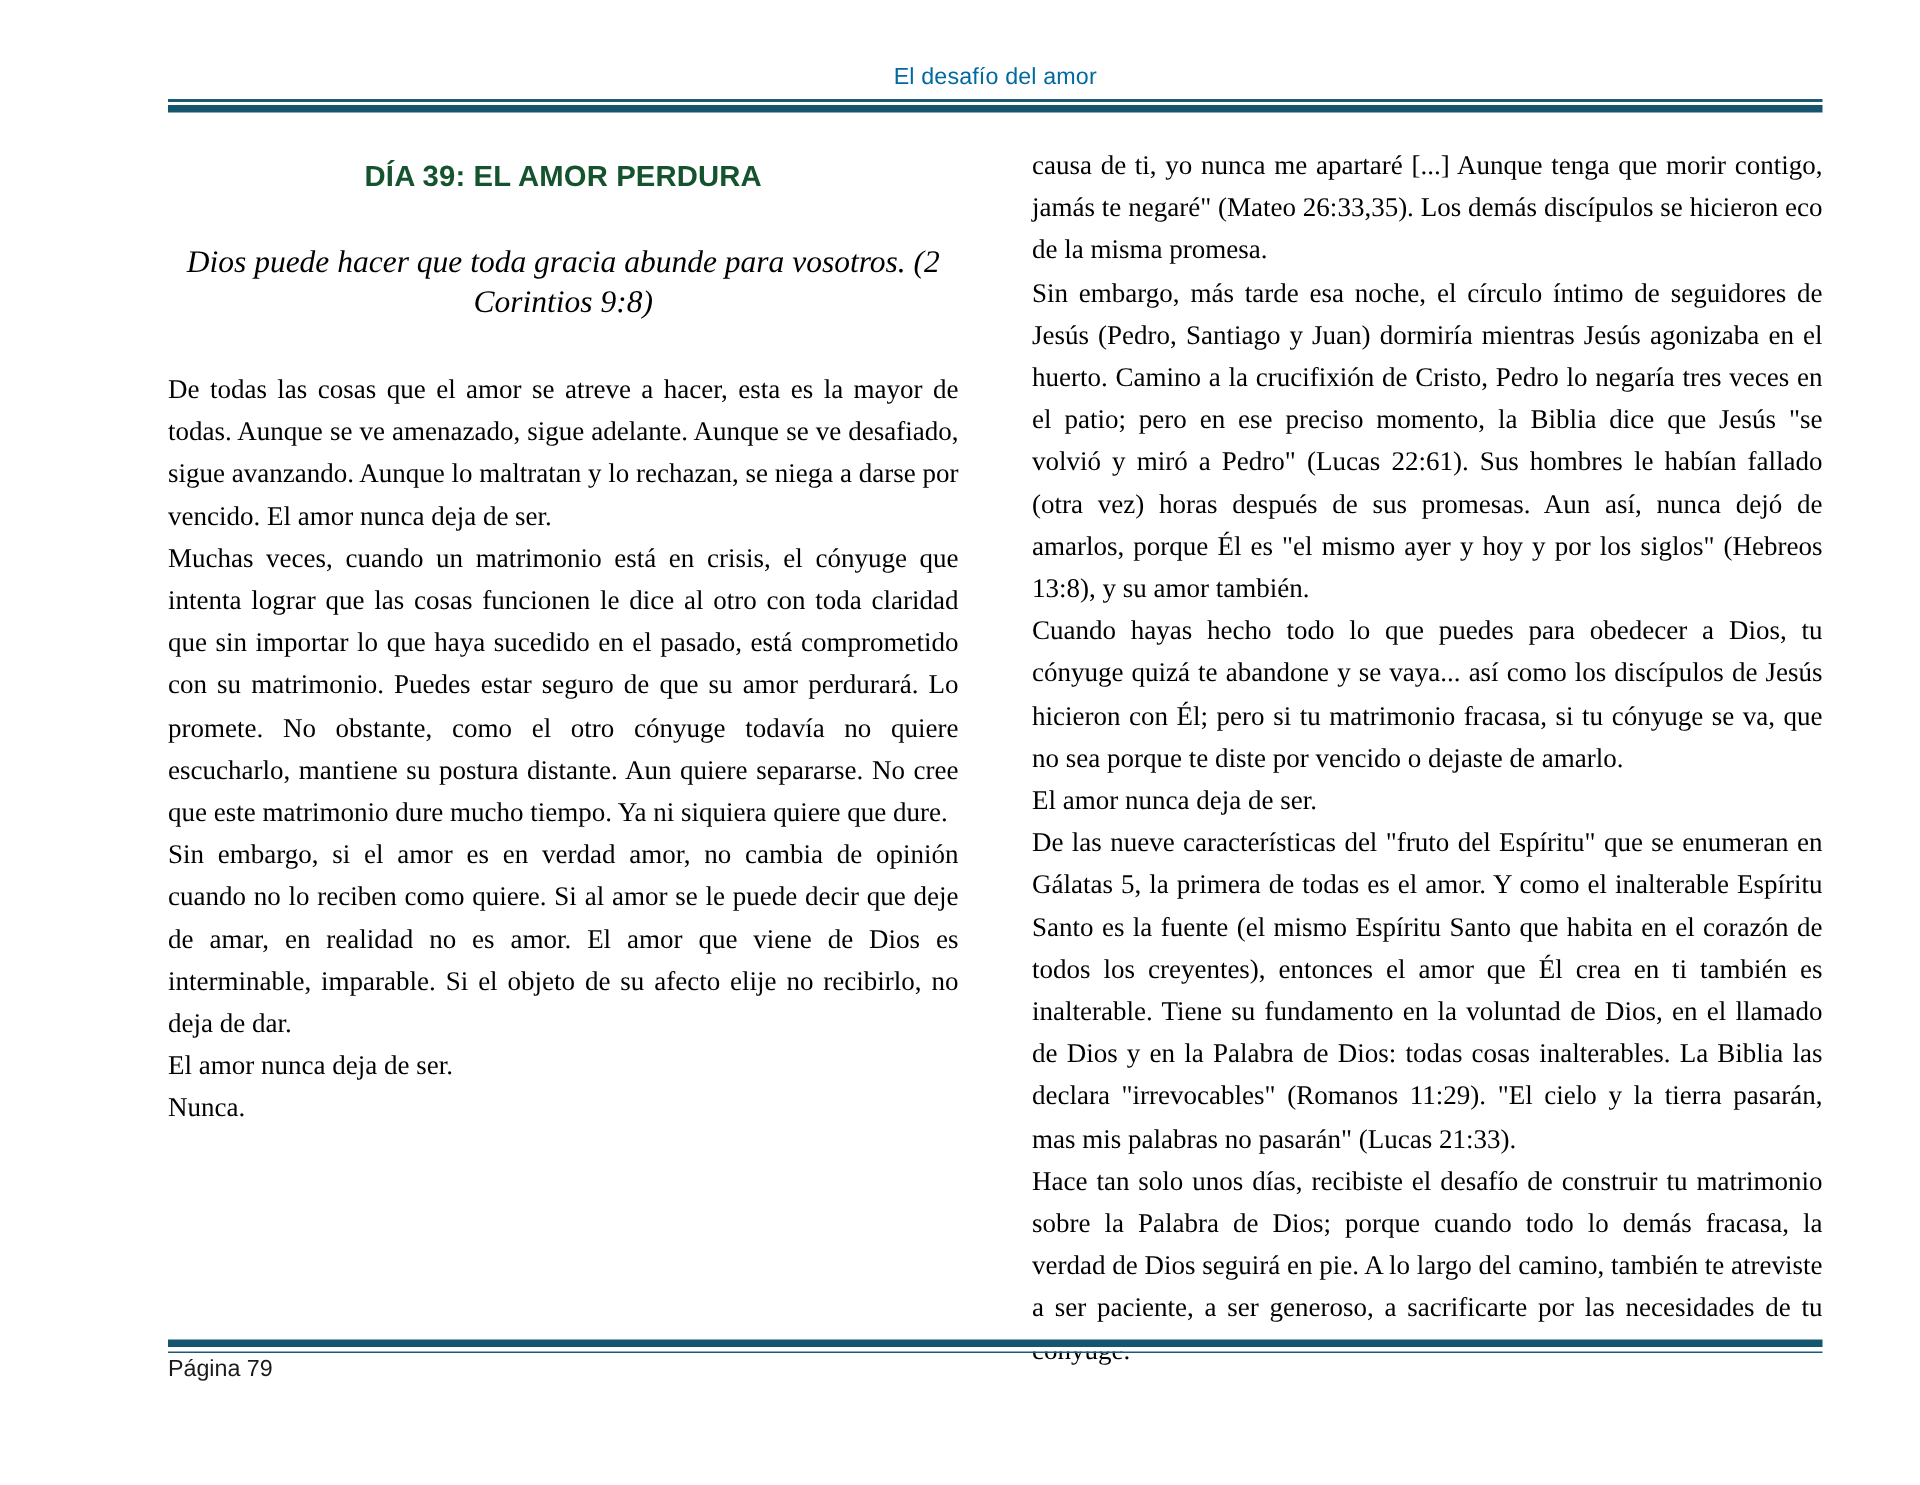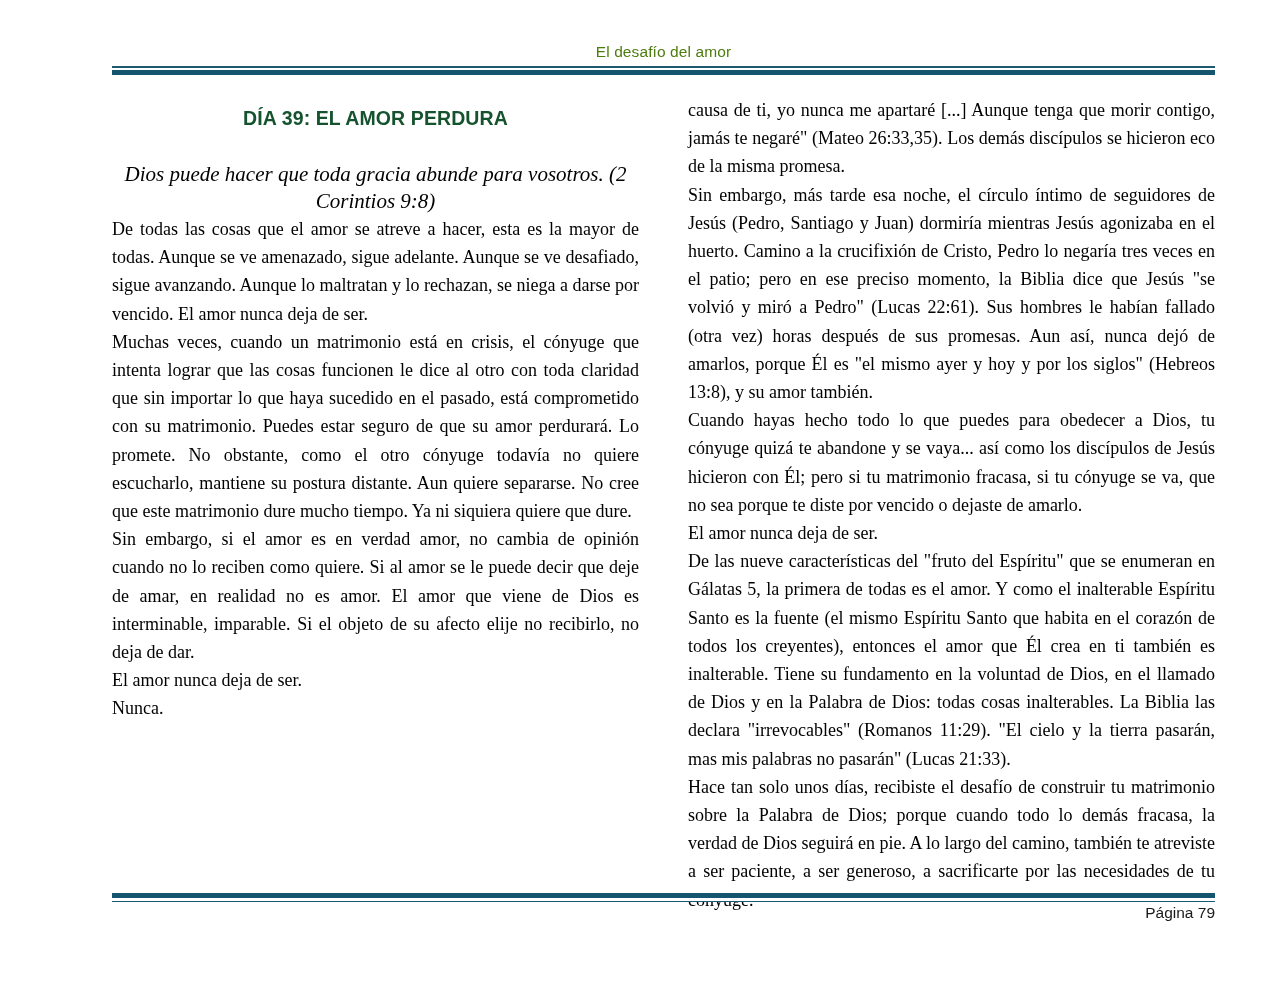--- a/index.html
+++ b/index.html
@@ -28,21 +28,21 @@
   
   .running-header {
     position: absolute;
     left: 112px;
     top: 42px;
     width: 1103px;
     text-align: center;
     font-family: "Liberation Sans", "DejaVu Sans", sans-serif;
     font-size: 15.5px;
     line-height: 20px;
-    color: #4d7c0f;
+    color: #0369a1;
     letter-spacing: 0.1px;
   }
 
   
   .header-rule {
     position: absolute;
     left: 112px;
     top: 66px;
     width: 1103px;
   }
@@ -76,21 +76,21 @@
   }
   .footer-rule .thin {
     height: 1.5px;
     background: #1c5a74;
   }
   .running-footer {
     position: absolute;
     left: 112px;
     top: 903px;
     width: 1103px;
-    text-align: right;
+    text-align: left;
     font-family: "Liberation Sans", "DejaVu Sans", sans-serif;
     font-size: 15.5px;
     line-height: 20px;
     color: #1a1a1a;
   }
 
   
   .columns {
     position: absolute;
     left: 112px;
@@ -127,21 +127,21 @@
   }
 
   p.body {
     font-size: 18px;
     line-height: 28.2px;
     text-align: justify;
     text-justify: inter-word;
     margin: 0;
     hyphens: none;
   }
-  .col-left p.body.first { }
+  .col-left p.body.first { margin-top: 30px; }
   .col-right p.body.first { margin-top: 0px; }
 </style>
 </head>
 <body>
 
 <div class="page">
 
   <div class="running-header">El desafío del amor</div>
 
   <div class="header-rule">

